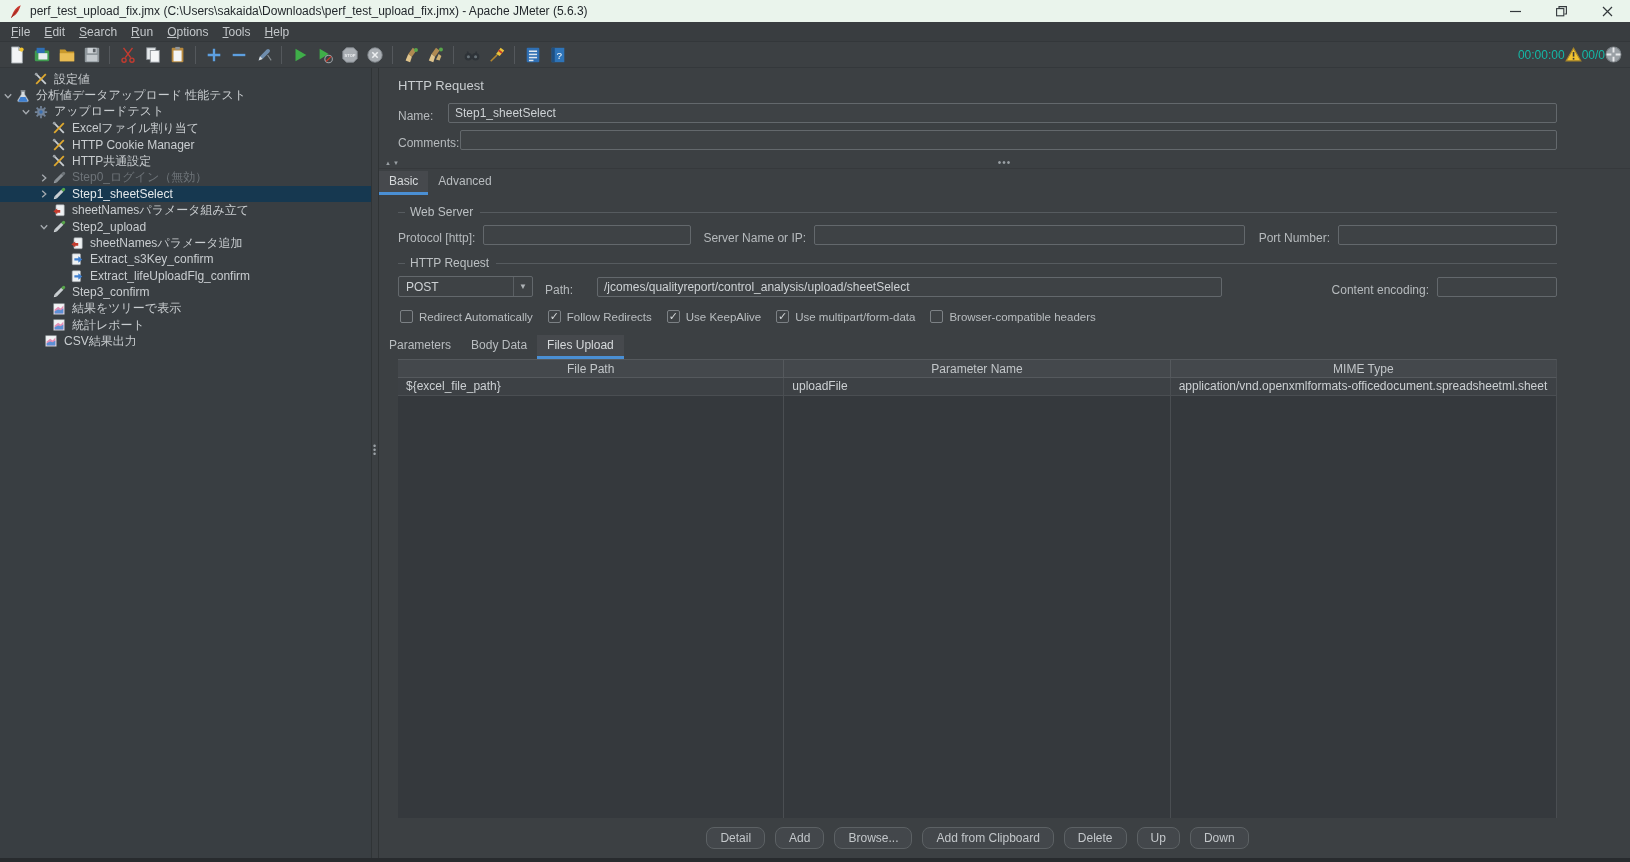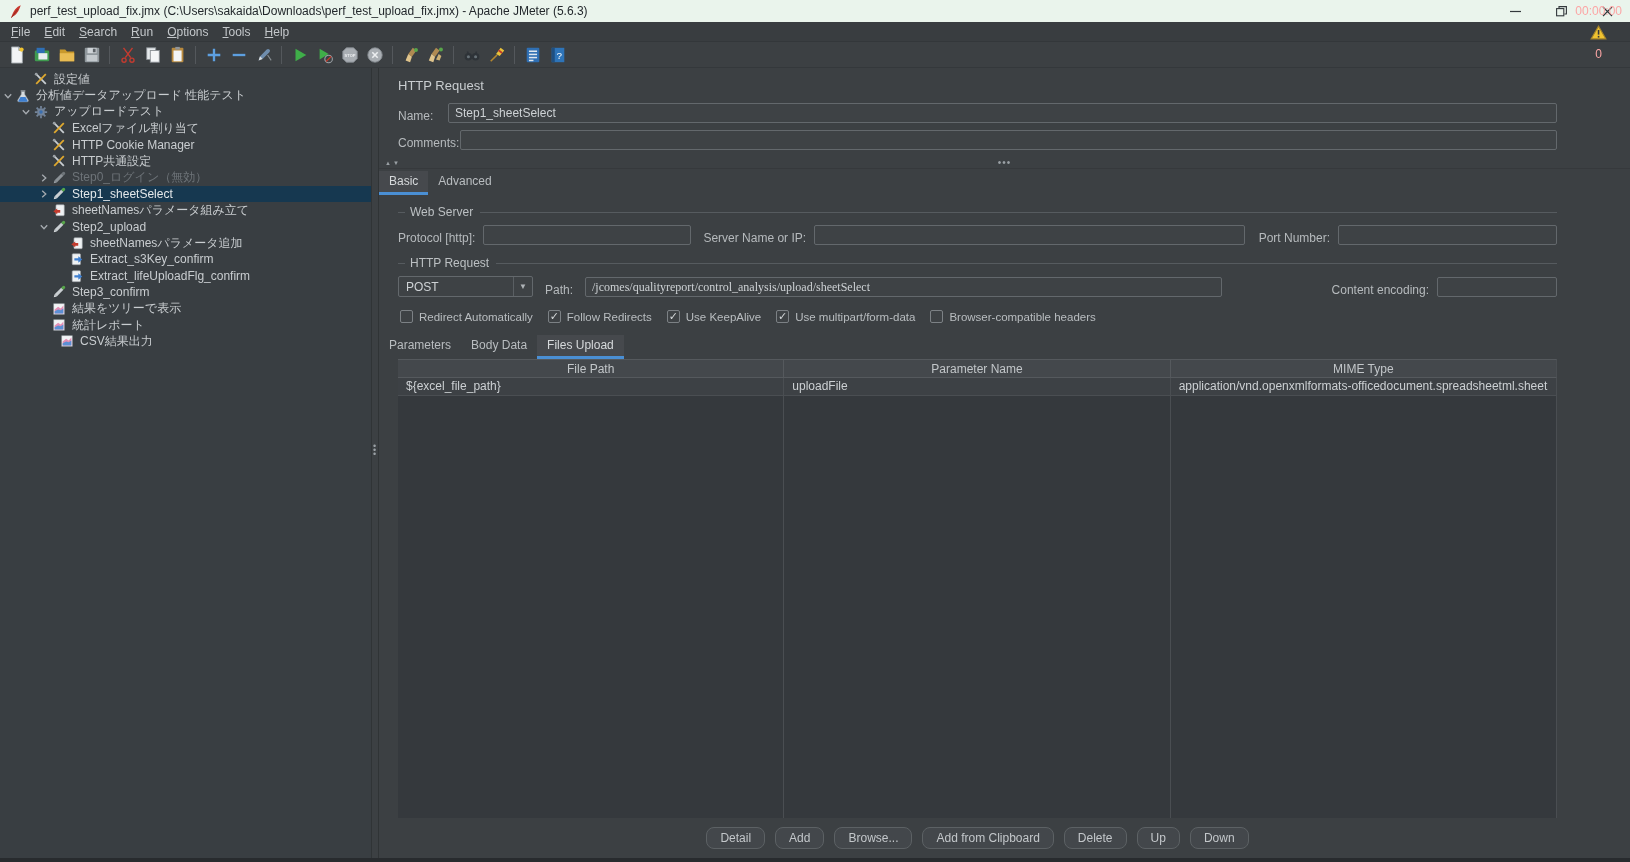--- a/index.html
+++ b/index.html
@@ -30,21 +30,21 @@
   .menu-item::first-letter { text-decoration:underline; }
 
   
   .toolbar {
     height:26px; background:#3c4043; display:flex; align-items:center;
     padding:0 8px 0 4px; flex:0 0 auto; border-bottom:1px solid #34383b;
   }
   .tb-group { display:flex; align-items:center; }
   .tb-btn { width:25px; height:24px; display:flex; align-items:center; justify-content:center; }
   .tb-sep { width:1px; height:18px; background:#54585c; margin:0 5px; }
-  .tb-right { margin-left:auto; display:flex; align-items:center; gap:7px; color:#fca5a5;flex-direction:column; }
+  .tb-right { margin-left:auto; display:flex; align-items:center; color:#14b8a6; }
   .tb-right .num { font-size:12px; }
 
   
   .content { flex:1; display:flex; min-height:0; }
 
   
   .tree { width:371px; background:#393e42; overflow:hidden; padding-top:3px; flex:0 0 auto; }
   .tree-row { height:16.4px; display:flex; align-items:center; white-space:nowrap; color:#c9cdd0; }
   .tree-row.selected { background:#163850; color:#e4e8ea; }
   .tree-row.disabled { color:#6d7378; }
@@ -522,21 +522,21 @@
     <span class="chev"></span>
         <span class="tree-ico icon">
           <svg width="14" height="14" viewBox="0 0 16 16">
             <rect x="2" y="2" width="12" height="12" fill="#f2f4f6" stroke="#9aa0a5" stroke-width="0.7"></rect>
             <path d="M3 13V8.5L7 5.5l3 2 3-3.5V13z" fill="#e48fb5"></path>
             <path d="M3 13v-2.5l4-2 3 1 3-2V13z" fill="#5b8fd4"></path>
           </svg>
         </span>
     <span class="tree-label">統計レポート</span>
       </div>
-      <div class="tree-row" style="padding-left:44px">
+      <div class="tree-row" style="padding-left:28px">
     <span class="chev"></span>
         <span class="tree-ico icon">
           <svg width="14" height="14" viewBox="0 0 16 16">
             <rect x="2" y="2" width="12" height="12" fill="#f2f4f6" stroke="#9aa0a5" stroke-width="0.7"></rect>
             <path d="M3 13V8.5L7 5.5l3 2 3-3.5V13z" fill="#e48fb5"></path>
             <path d="M3 13v-2.5l4-2 3 1 3-2V13z" fill="#5b8fd4"></path>
           </svg>
         </span>
     <span class="tree-label">CSV結果出力</span>
       </div>
@@ -578,21 +578,21 @@
       <input type="text" style="width: 219px; margin-left: 8px;" value="">
     </div>
 
     <div class="group-head">HTTP Request</div>
     <div class="frow">
       <span class="select">
         <span class="val">POST</span>
         <span class="arrow">▼</span>
       </span>
       <label style="margin-left:12px">Path:</label>
-      <input type="text" class="grow" style="margin-left: 12px; margin-right: 110px; font-family: Liberation Serif, serif;" value="/jcomes/qualityreport/control_analysis/upload/sheetSelect">
+      <input type="text" class="grow" style="margin-left: 24px; margin-right: 110px;" value="/jcomes/qualityreport/control_analysis/upload/sheetSelect">
       <label>Content encoding:</label>
       <input type="text" style="width: 120px; margin-left: 8px;" value="">
     </div>
 
     <div class="checkrow" id="checkrow">
         <span class="checkitem">
      <span class="cbox"></span>
      <span>Redirect Automatically</span>
         </span>
         <span class="checkitem">

